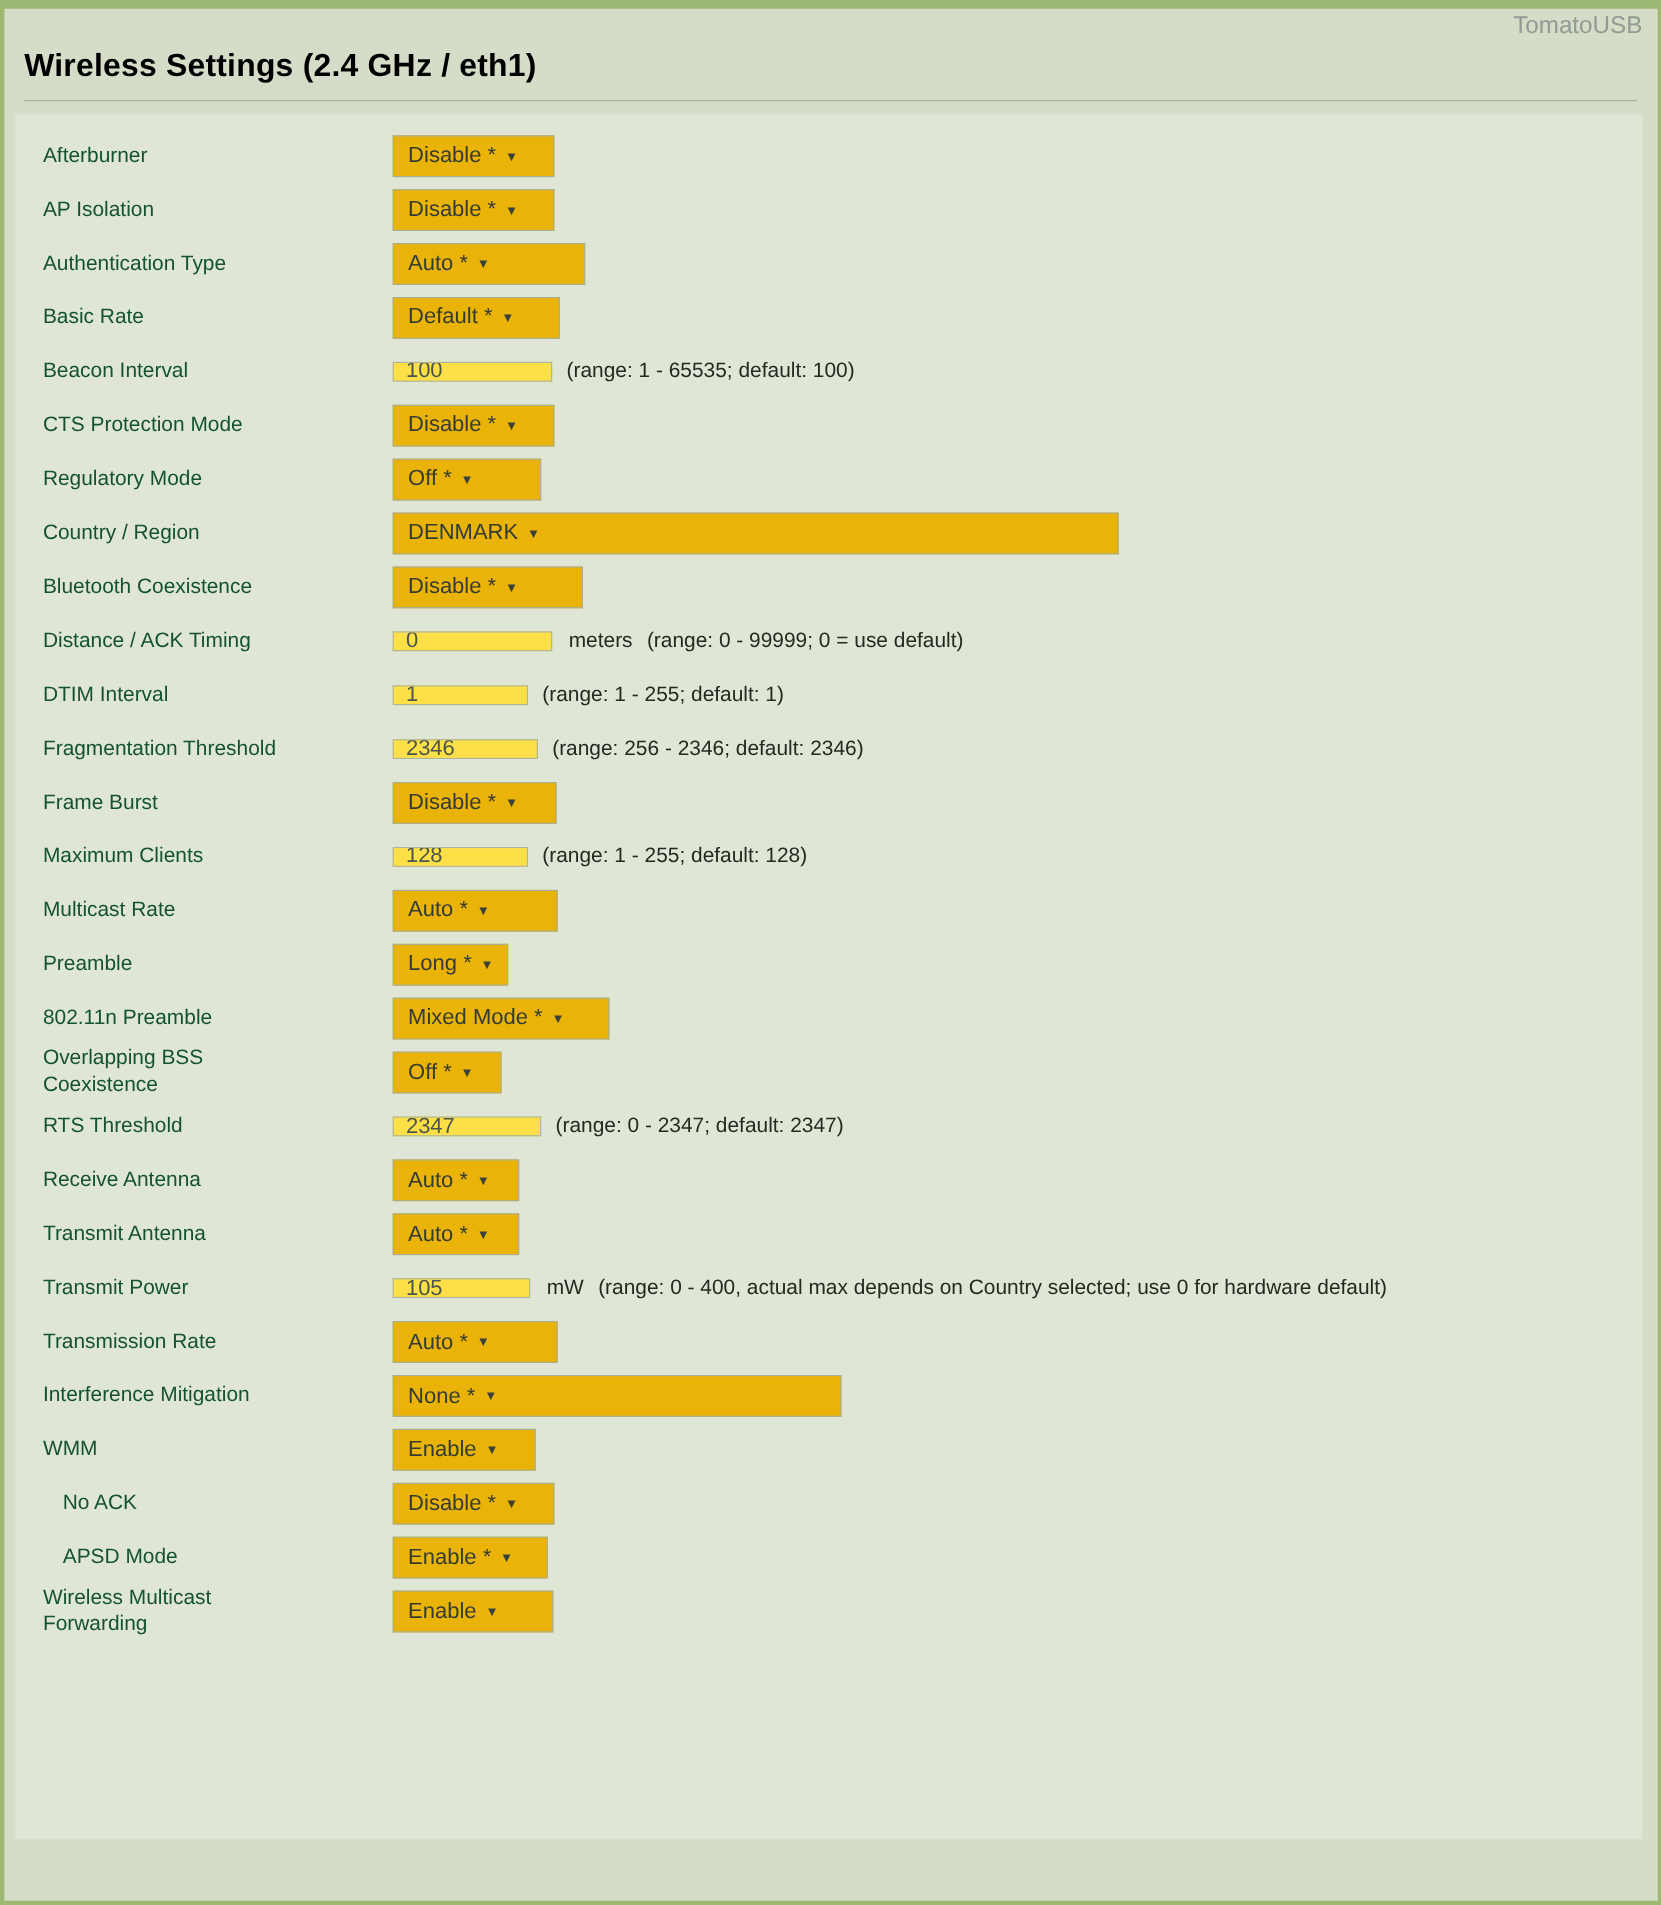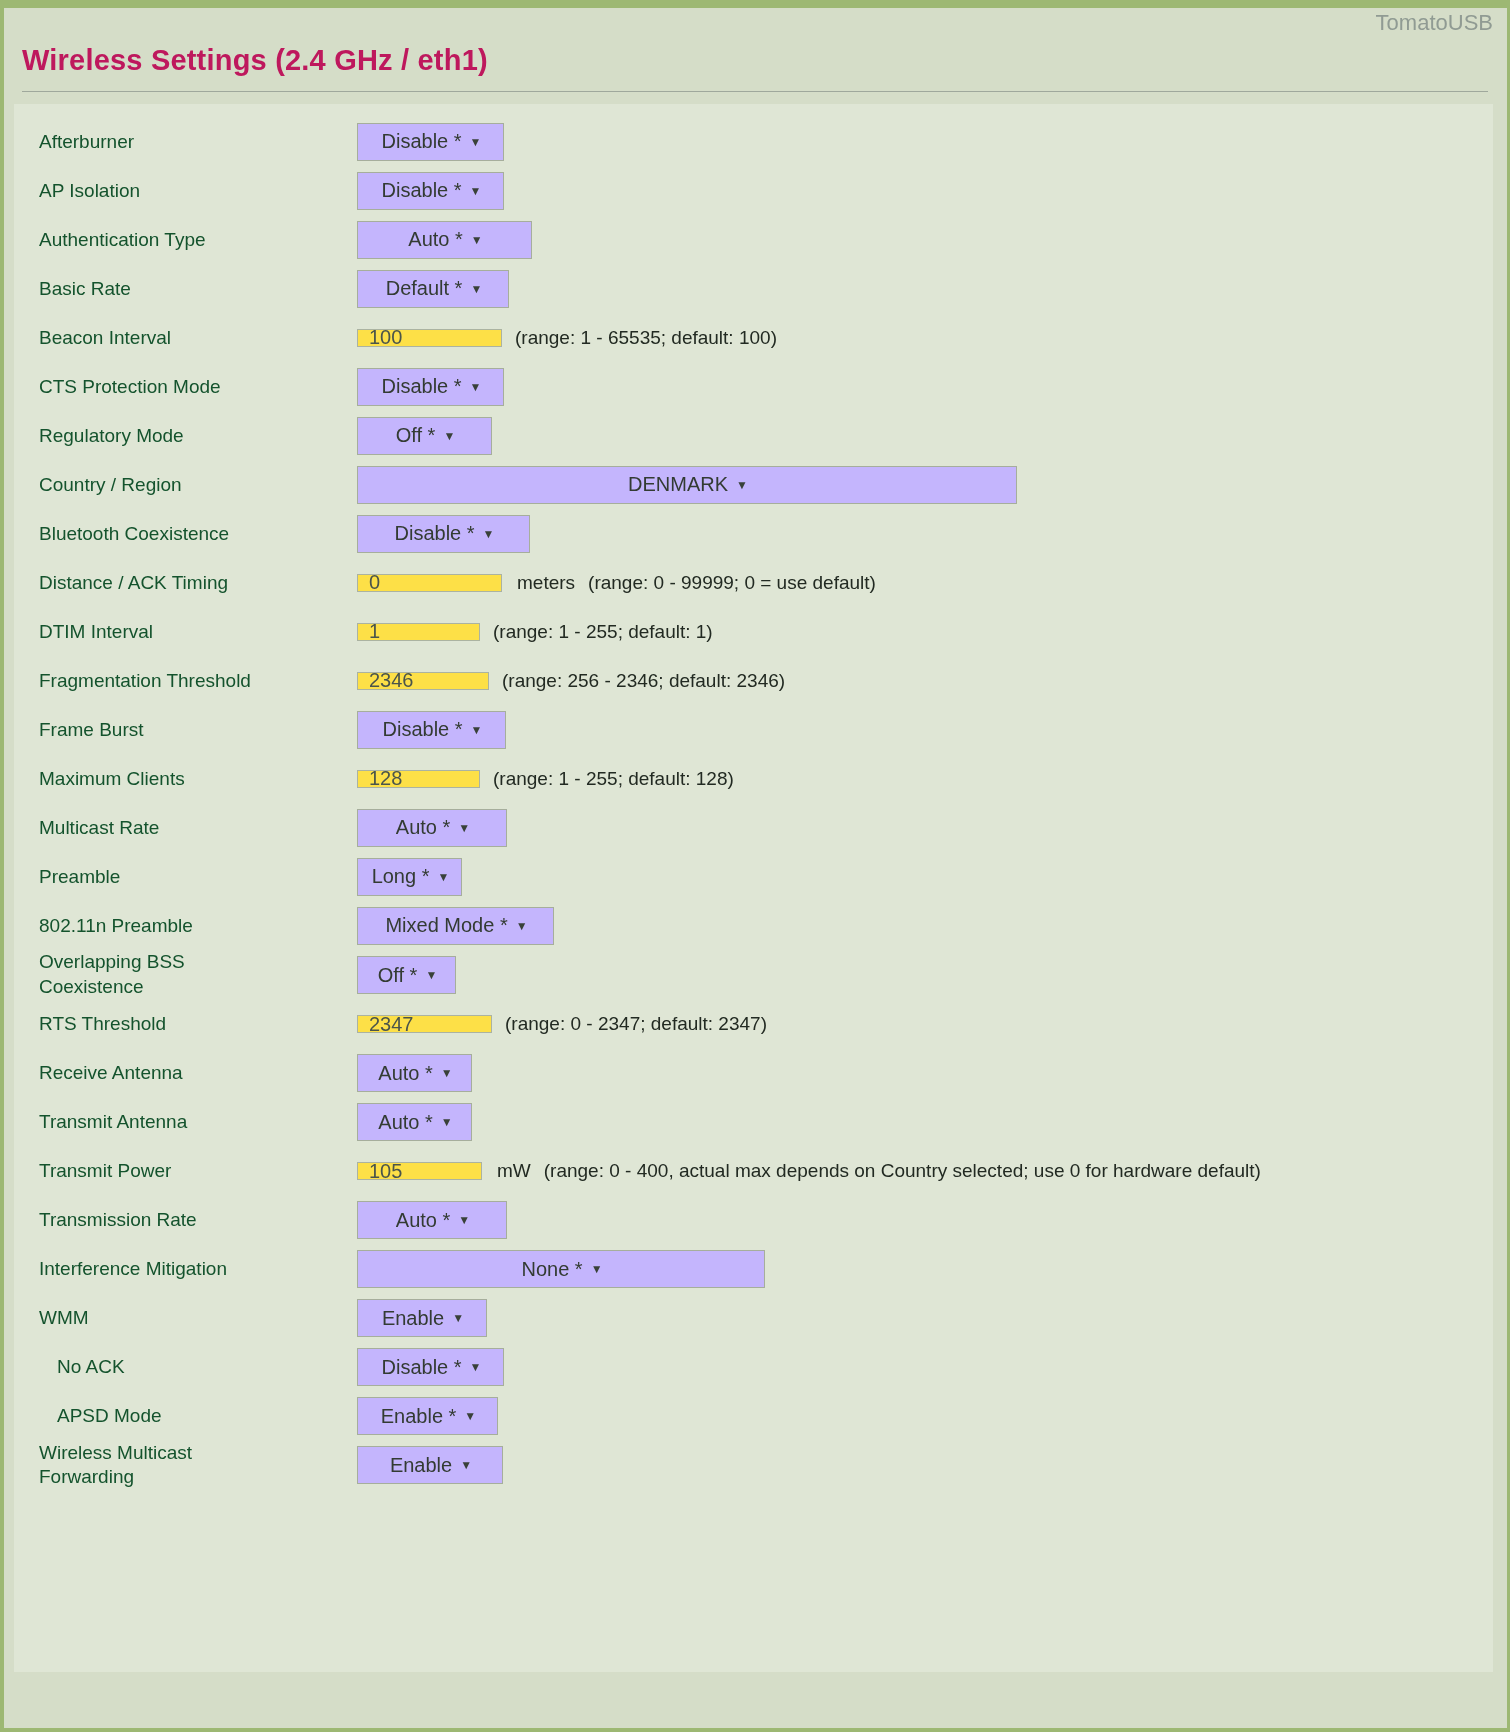--- a/index.html
+++ b/index.html
@@ -20,21 +20,21 @@
     right:14px;
     font-size:22px;
     color:#909b93;
   }
   .page-title{
     margin:0;
     padding:36px 0 0 18px;
     font-size:29px;
     line-height:1.15;
     font-weight:700;
-    color:#be185d;
+    color:#000000;
     letter-spacing:.2px;
   }
   .rule{
     border:0;
     height:1px;
     background:#9fa89c;
     margin:14px 19px 0 18px;
   }
   .panel{
     margin:12px 14px 0 10px;
@@ -56,25 +56,25 @@
   }
   .flabel.indent{padding-left:18px;}
   .cell{
     display:flex;
     align-items:center;
     margin-left:78px;
   }
   .select{
     display:flex;
     align-items:center;
-    justify-content:center;
+    justify-content:flex-start;
     box-sizing:border-box;
     height:38px;
     border:1px solid #a6ae9c;
-    background:#c4b5fd;
+    background:#eab308;
     padding:0 11px 0 13px;
     font-size:20px;
     color:#333b33;
     cursor:default;
     flex:0 0 auto;
   }
   .sel-text{white-space:nowrap;overflow:hidden;}
   .caret{
     font-size:12px;
     color:#394139;

